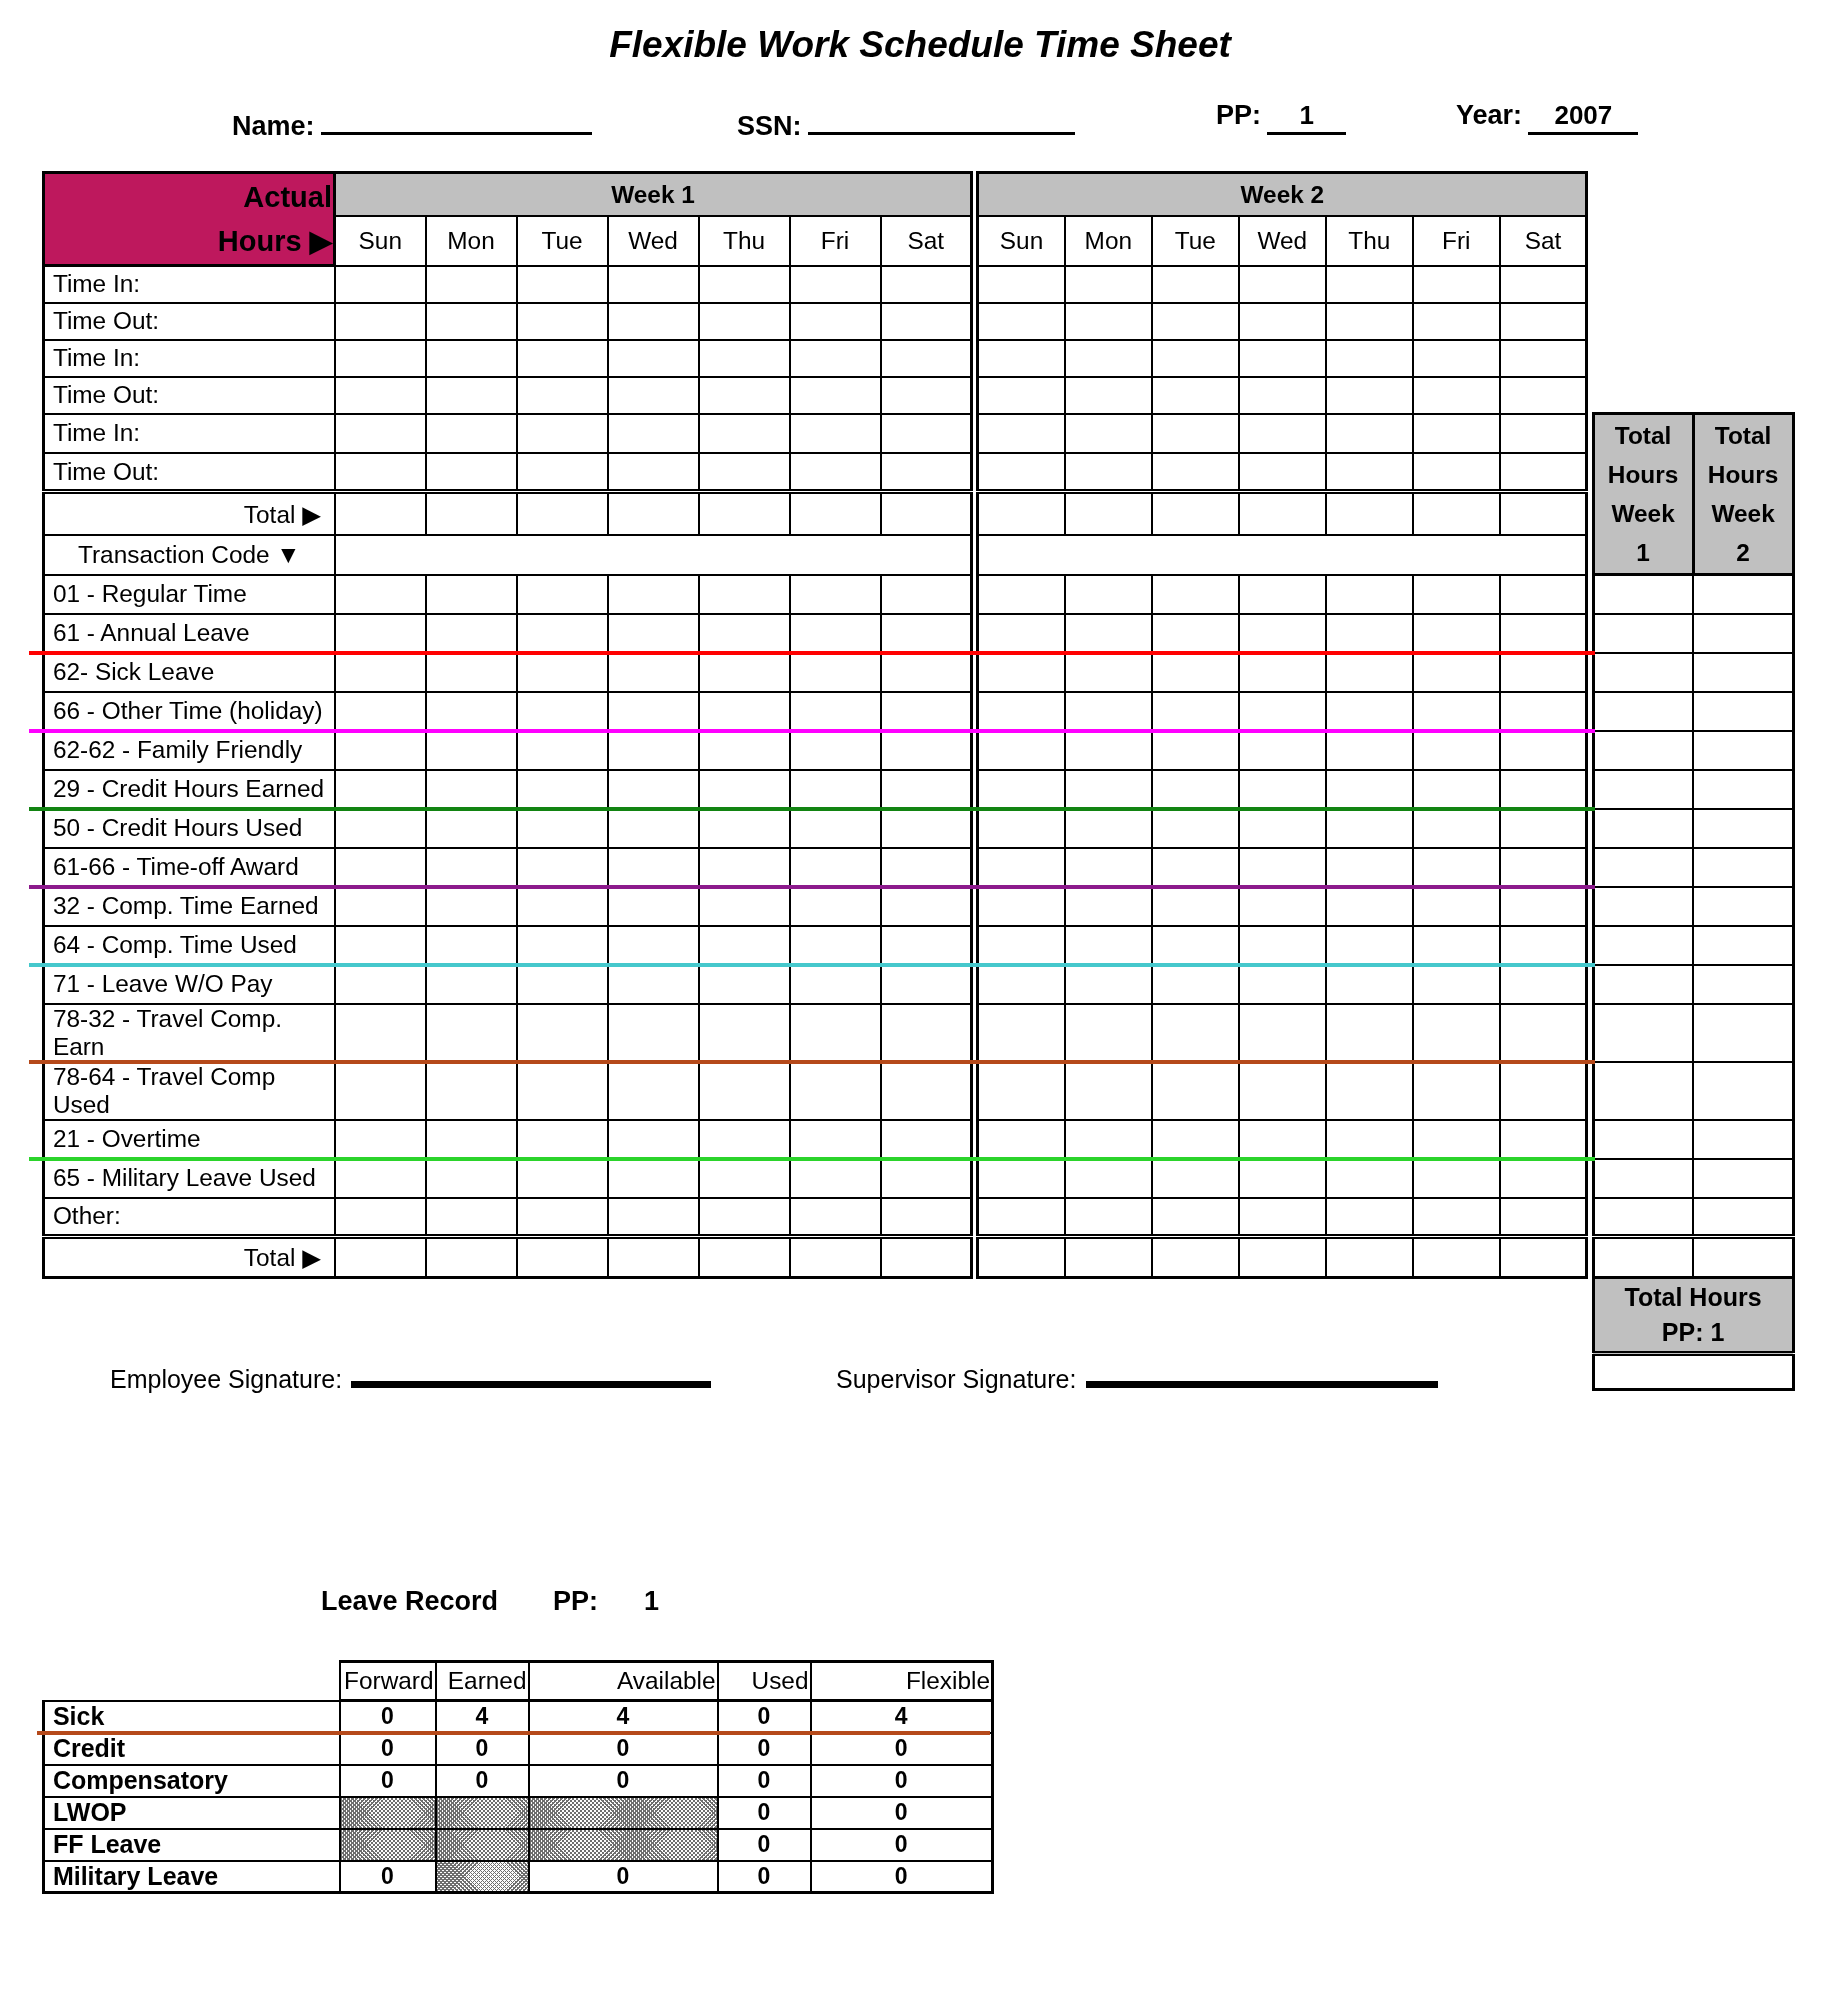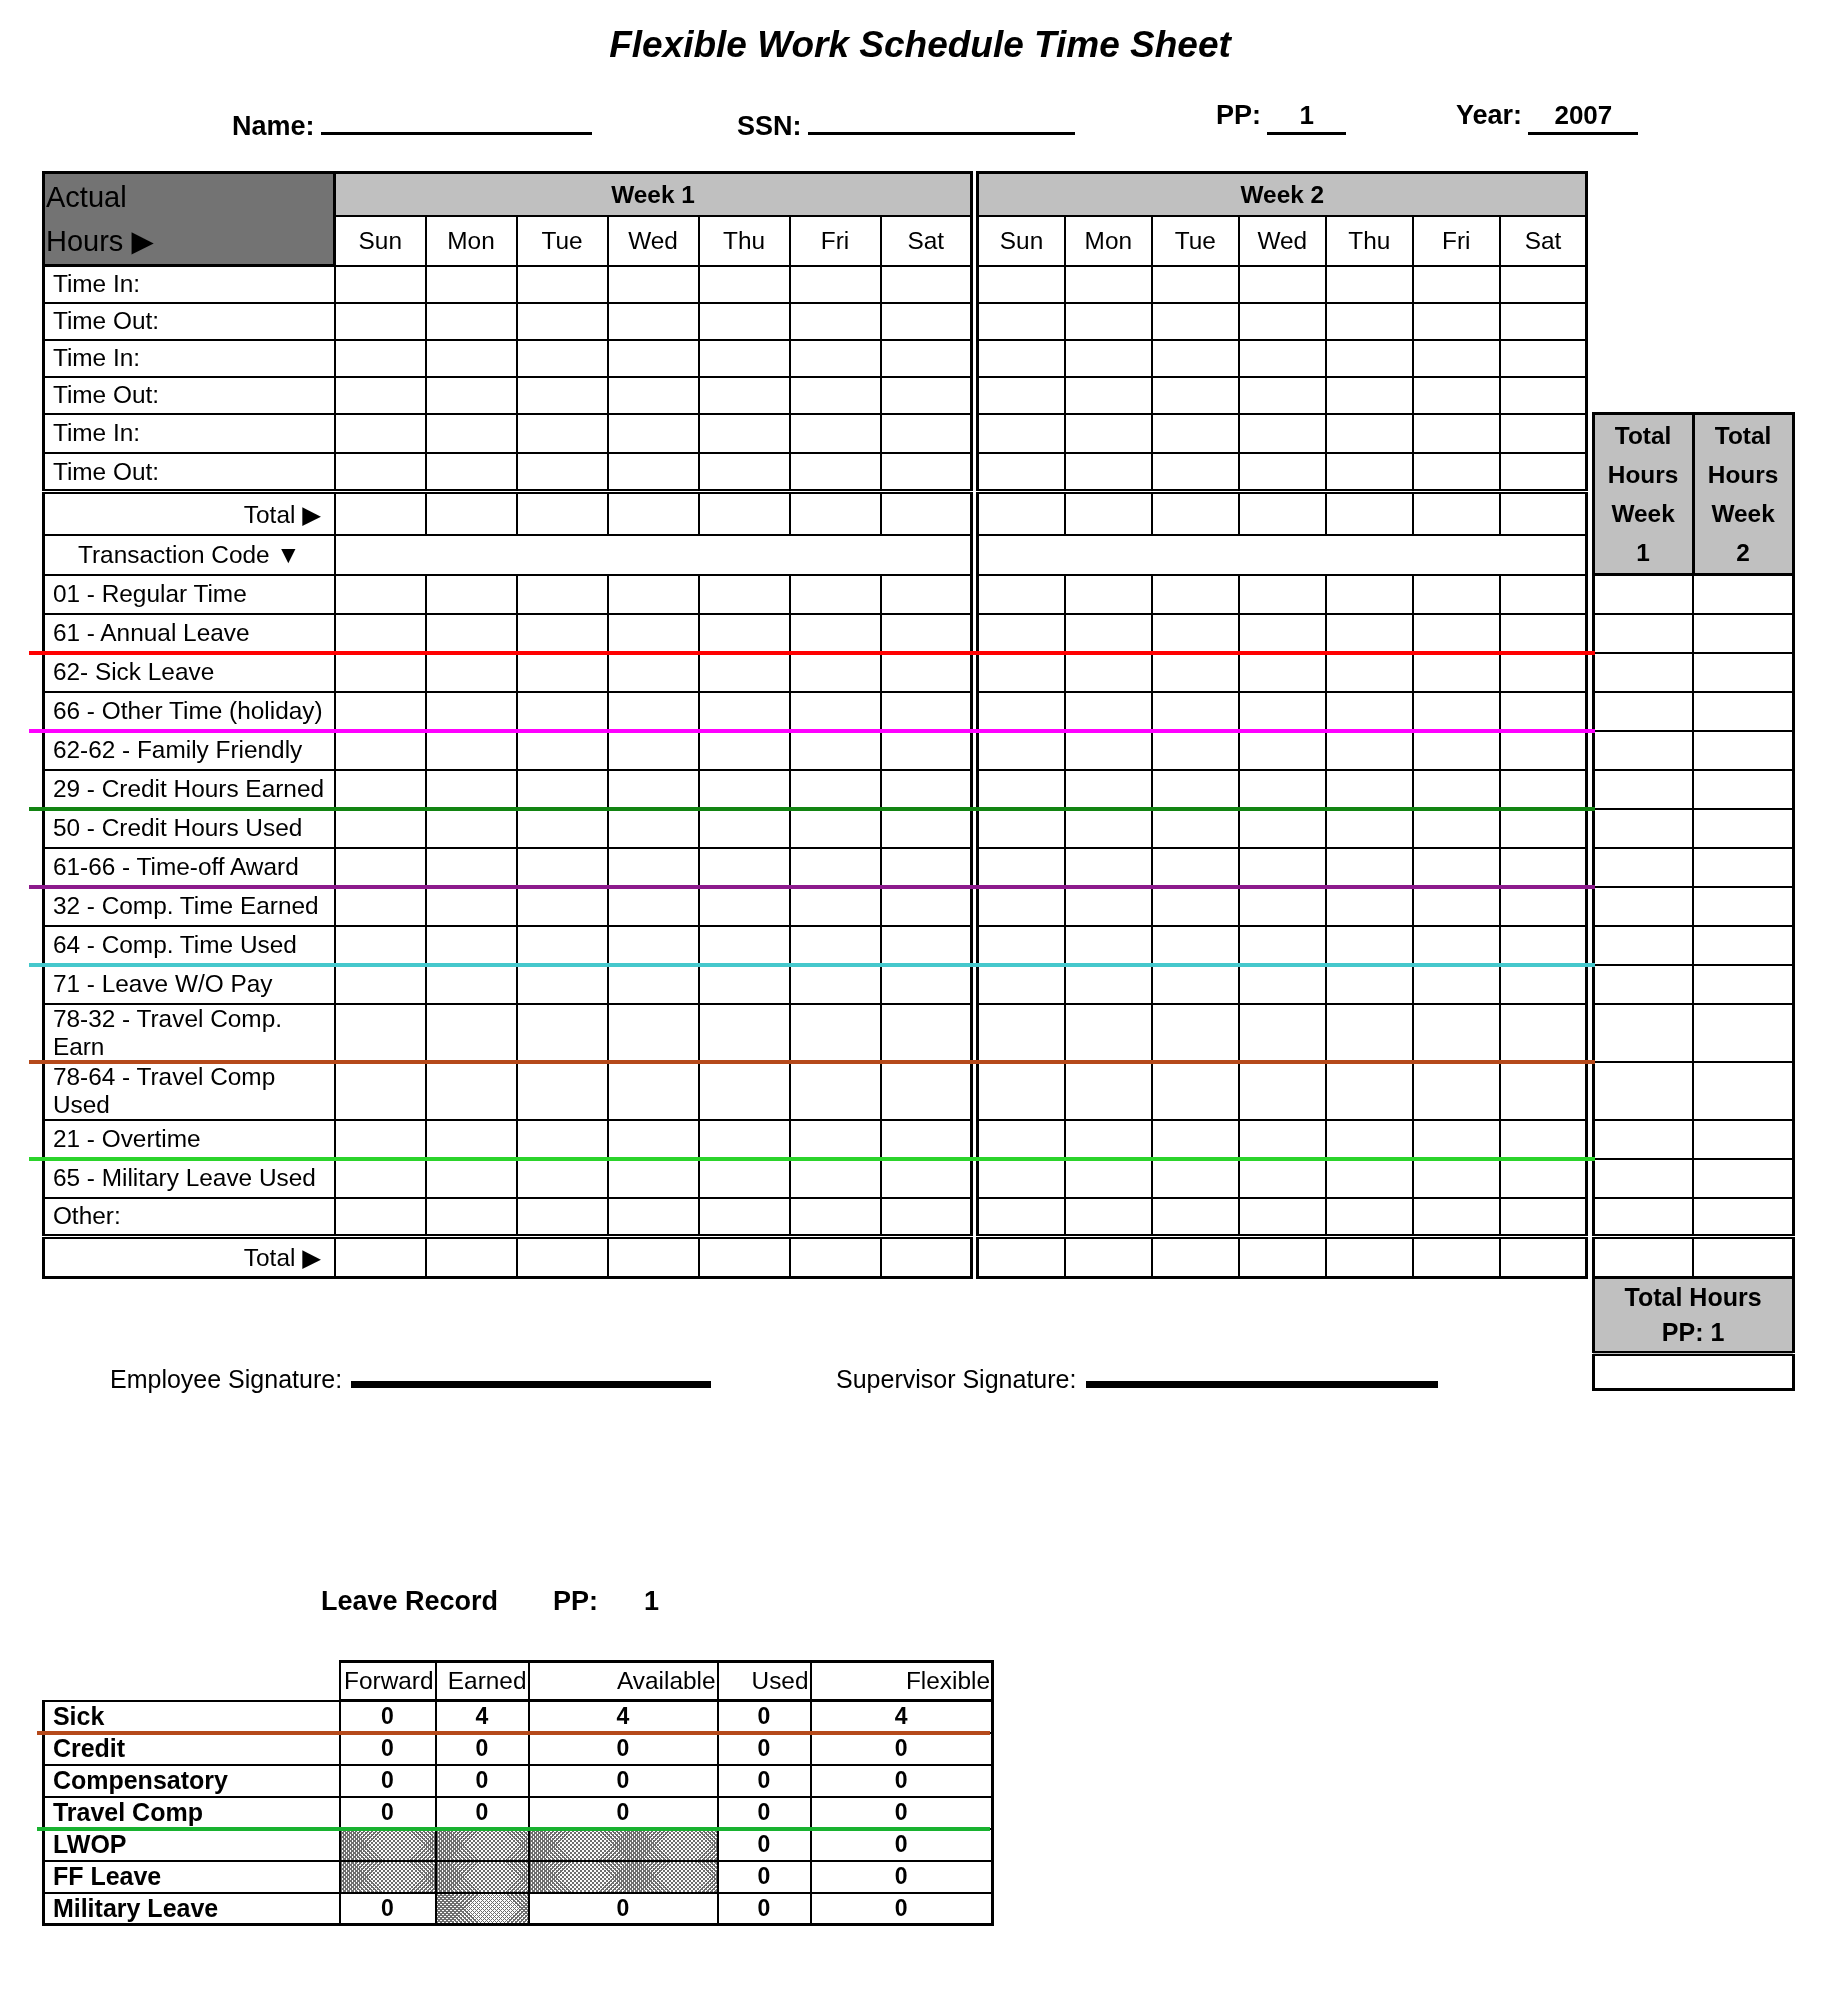--- a/index.html
+++ b/index.html
@@ -11,21 +11,21 @@
          font-size:37px;font-weight:bold;font-style:italic;}
   .fgroup{position:absolute;white-space:nowrap;}
   .flabel{font-size:27px;font-weight:bold;}
   .uline{display:inline-block;border-bottom:3.9px solid #000;height:33px;line-height:33px;
          text-align:center;font-size:26px;font-weight:bold;margin-left:6.3px;vertical-align:baseline;}
 
   
   table{border-collapse:collapse;table-layout:fixed;position:absolute;}
   #maintable{left:42px;top:171px;}
   #maintable td{font-size:24.4px;box-sizing:border-box;}
-  .corner{background:#737373;border:3.9px solid #000;text-align:left;font-weight:normal;}
+  .corner{background:#be185d;border:3.9px solid #000;text-align:right;font-weight:bold;}
   .corner div{font-size:29px;line-height:44px;}
   .band{background:#c0c0c0;border:2.4px solid #000;border-top-width:3.9px;text-align:center;
         font-weight:bold;font-size:29px;height:39px;}
   .day{border:2.4px solid #000;text-align:center;height:44px;}
   .cell{border:2.4px solid #000;}
   tr.time td{height:37px;}
   tr.trow td{height:41px;}
   tr.coderow td{height:37px;}
   tr.tx td{height:39px;}
   .lbl{border:2.4px solid #000;border-left-width:3.9px;text-align:left;padding:0 7.9px;position:relative;}
@@ -661,28 +661,20 @@
     </tr>
     <tr>
       <td class="llbl"><span>Compensatory</span></td>
       <td class="lval">0</td>
       <td class="lval">0</td>
       <td class="lval">0</td>
       <td class="lval">0</td>
       <td class="lval">0</td>
     </tr>
     <tr>
-      <td class="llbl"><span>Travel Comp</span><span class="leave-line" style="background: rgb(24, 178, 48);"></span></td>
-      <td class="lval">0</td>
-      <td class="lval">0</td>
-      <td class="lval">0</td>
-      <td class="lval">0</td>
-      <td class="lval">0</td>
-    </tr>
-    <tr>
       <td class="llbl"><span>LWOP</span></td>
       <td class="lval hatch"></td>
       <td class="lval hatch"></td>
       <td class="lval hatch"></td>
       <td class="lval">0</td>
       <td class="lval">0</td>
     </tr>
     <tr>
       <td class="llbl"><span>FF Leave</span></td>
       <td class="lval hatch"></td>

